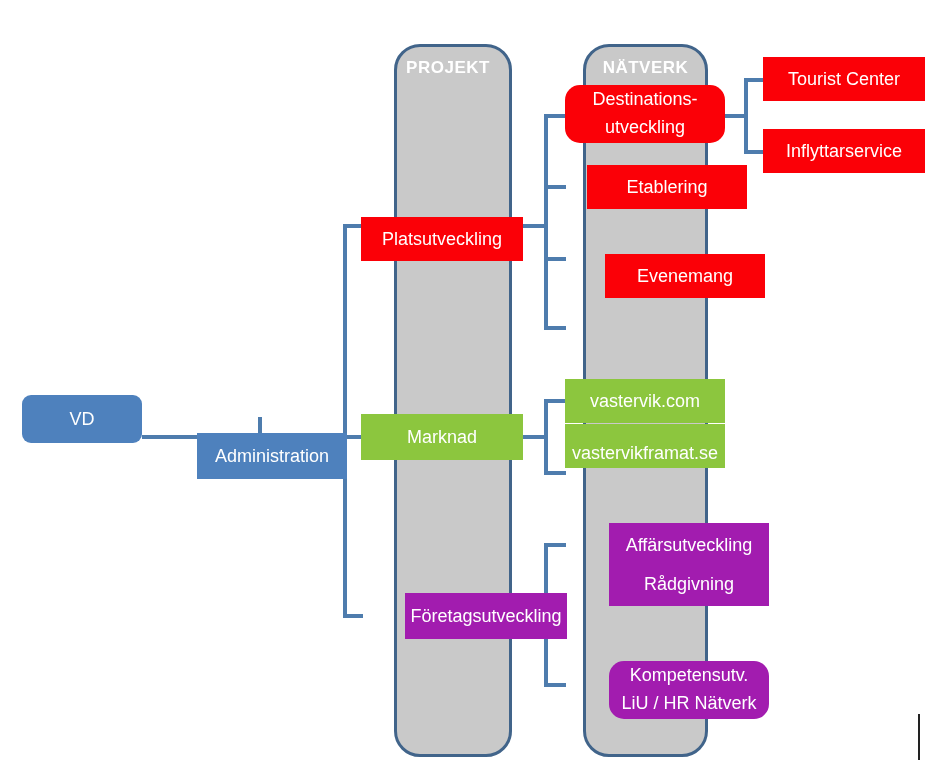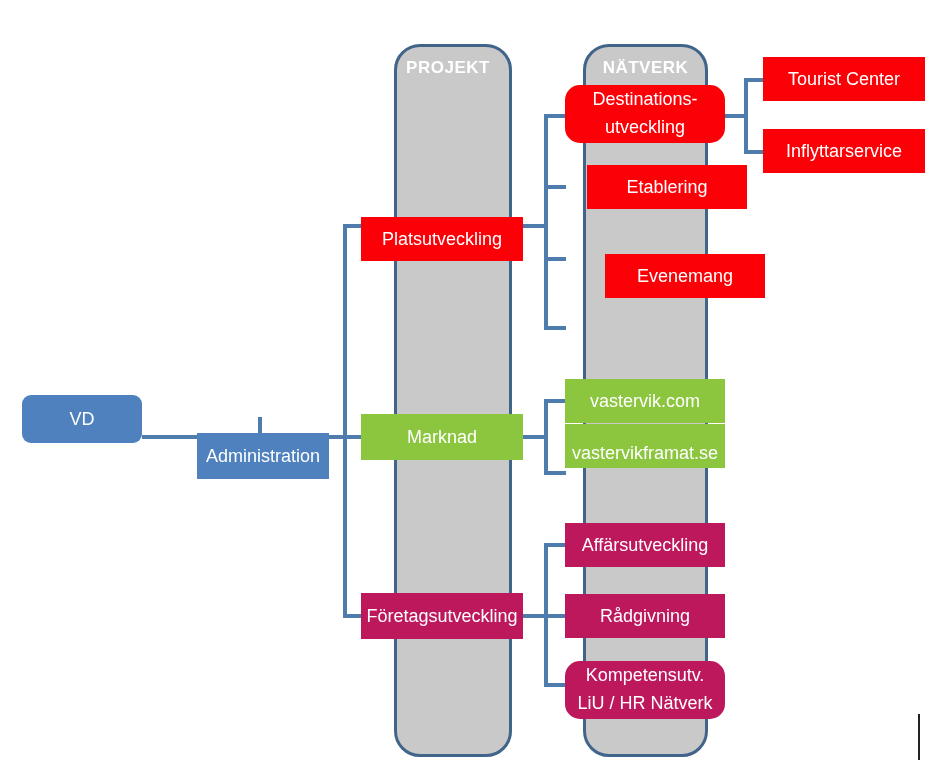--- a/index.html
+++ b/index.html
@@ -48,21 +48,21 @@
     justify-content: center;
     text-align: center;
     color: #FFFFFF;
     font-size: 18px;
     line-height: 1.45;
     z-index: 6;
     padding: 2px 6px;
   }
   .node.red      { background: #FB0007; }
   .node.green    { background: #8CC63E; }
-  .node.navy     { background: #be185d; }
+  .node.navy     { background: #a21caf; margin-left: 44px; }
   .node.blue     { background: #4E81BD; }
   .node.two-line { line-height: 1.55; border-radius: 15px; }
   .edge-mark {
     position: absolute;
     background: #222222;
     z-index: 9;
   }
 </style>
 </head>
 <body>
@@ -108,21 +108,21 @@
   <div class="connector" style="left:544px; top:543px; width:4px; height:144px;"></div>
   <div class="connector" style="left:544px; top:543px; width:22px; height:4px;"></div>
   <div class="connector" style="left:544px; top:614px; width:22px; height:4px;"></div>
   <div class="connector" style="left:544px; top:683px; width:22px; height:4px;"></div>
 
   <div class="node blue" style="left:22px; top:395px; width:120px; height:48px;border-radius:9px;">
     <span>VD</span>
   </div>
 
 
-  <div class="node blue" style="left:197px; top:433px; width:132px; height:46px;">
+  <div class="node blue" style="left:197px; top:433px; width:150px; height:46px;">
     <span>Administration</span>
   </div>
 
   <div class="node red" style="left:361px; top:217px; width:162px; height:44px;">
     <span>Platsutveckling</span>
   </div>
 
   <div class="node green" style="left:361px; top:414px; width:162px; height:46px;">
     <span>Marknad</span>
   </div>
@@ -150,21 +150,21 @@
   </div>
 
   <div class="node green" style="left:565px; top:424px; width:160px; height:44px;align-items:flex-end;">
     <span>vastervikframat.se</span>
   </div>
 
   <div class="node navy" style="left:565px; top:523px; width:160px; height:44px;">
     <span>Affärsutveckling</span>
   </div>
 
-  <div class="node navy" style="left:565px; top:594px; width:160px; height:44px;">
+  <div class="node navy" style="left:565px; top:562px; width:160px; height:44px;">
     <span>Rådgivning</span>
   </div>
 
   <div class="node navy two-line" style="left:565px; top:661px; width:160px; height:58px; flex-direction:column;">
     <span>Kompetensutv.</span>
     <span>LiU  / HR Nätverk</span>
   </div>
 
   <div class="node red" style="left:763px; top:57px; width:162px; height:44px;">
     <span>Tourist Center</span>

